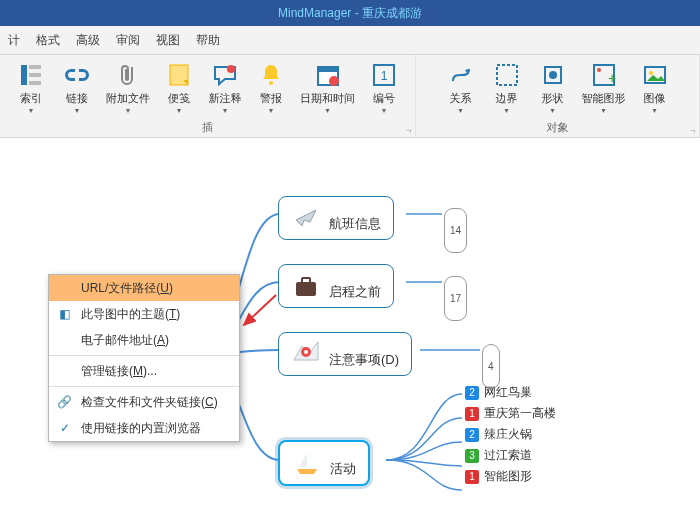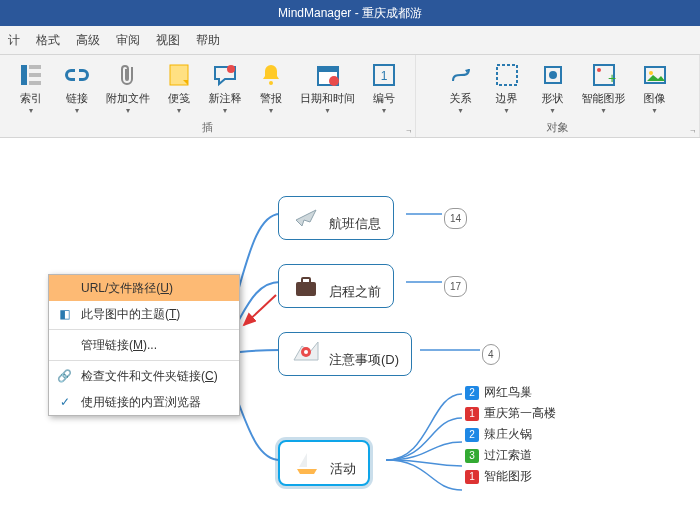--- a/index.html
+++ b/index.html
@@ -1,33 +1,33 @@
 <!DOCTYPE html>
 <html><head>
 <meta charset="utf-8">
 <style>
 html,body{margin:0;padding:0;font-family:"Microsoft YaHei","Segoe UI",sans-serif;font-size:12px;background:#fff;color:#333;width:700px;height:528px;overflow:hidden}
-.titlebar{height:26px;background:#2b579a;color:#ffffff;display:flex;align-items:center;justify-content:center;font-size:12px;position:relative}
+.titlebar{height:26px;background:#2b579a;color:#7dd3fc;display:flex;align-items:center;justify-content:center;font-size:12px;position:relative}
 .menubar{height:28px;background:#f3f3f3;border-bottom:1px solid #d5d5d5;display:flex;align-items:center;padding-left:8px;gap:16px;color:#444}
 .menubar span{cursor:default}
 .ribbon{height:82px;background:#f3f3f3;border-bottom:1px solid #d5d5d5;display:flex;position:relative}
 .rgroup{display:flex;flex-direction:column;align-items:center;border-right:1px solid #e2e2e2;height:100%}
 .rbuttons{display:flex;flex:1;align-items:flex-start;padding-top:4px}
 .rbtn{display:flex;flex-direction:column;align-items:center;justify-content:flex-start;padding:2px 6px 0;gap:2px;font-size:11px;color:#333;min-width:34px}
 .rbtn .ico{width:28px;height:28px;display:flex;align-items:center;justify-content:center}
 .rbtn .drop{font-size:8px;color:#666;line-height:6px}
 .rgroup .glabel{font-size:11px;color:#666;padding-bottom:2px;position:relative;width:100%;text-align:center}
 .rgroup .glabel::after{content:"⌐";position:absolute;right:4px;bottom:2px;font-size:9px;color:#999;transform:scaleX(-1)}
 .canvas{position:relative;width:700px;height:392px;background:#fff;overflow:hidden}
 svg.lines{position:absolute;inset:0;width:700px;height:392px;pointer-events:none}
 .node{position:absolute;border:1px solid #2a7ab0;border-radius:8px;background:#fff;display:flex;align-items:flex-end;gap:8px;padding:6px 12px;font-size:13px;color:#333}
 .node.main{border:2px dashed #2a7ab0;background:#e9f3fb;font-size:16px;padding:14px 16px}
 .node.sel{border:2px solid #0ea5e9;box-shadow:0 0 0 3px rgba(42,122,176,.25)}
 .node .nico{width:30px;height:30px;display:flex;align-items:center;justify-content:center}
-.badge{position:absolute;border:1px solid #999;border-radius:9px;font-size:10px;padding:4px 5px;background:#fff;color:#555}
+.badge{position:absolute;border:1px solid #999;border-radius:9px;font-size:10px;padding:16px 5px;background:#fff;color:#555}
 .sublist{position:absolute;left:465px;top:242px;font-size:12px}
 .subitem{display:flex;align-items:center;gap:5px;margin:4px 0}
 .numbox{width:14px;height:14px;color:#fff;font-size:10px;display:flex;align-items:center;justify-content:center;border-radius:2px}
 .nb-b{background:#1e88e5}.nb-r{background:#d33}.nb-g{background:#3a3}
 .dropdown{position:absolute;left:48px;top:136px;width:190px;background:#fff;border:1px solid #b7b7b7;box-shadow:2px 2px 6px rgba(0,0,0,.3);z-index:50;font-size:12px}
 .ditem{display:flex;align-items:center;height:26px;padding:0 8px;gap:8px}
 .ditem.hover{background:#fdba74}
 .ditem .dico{width:16px;height:16px;display:flex;align-items:center;justify-content:center;color:#2a7ab0}
 .dsep{height:1px;background:#ddd;margin:2px 0}
 .arrow{position:absolute;left:240px;top:155px;z-index:60;pointer-events:none}
@@ -289,20 +289,24 @@
 
   <div class="dropdown" id="dd">
       <div class="ditem hover">
         <span class="dico"></span>
         <span>URL/文件路径(<u>U</u>)</span>
       </div>
       <div class="ditem">
         <span class="dico">◧</span>
         <span>此导图中的主题(<u>T</u>)</span>
       </div>
+      <div class="ditem">
+        <span class="dico"></span>
+        <span>电子邮件地址(<u>A</u>)</span>
+      </div>
       <div class="dsep"></div>
       <div class="ditem">
         <span class="dico"></span>
         <span>管理链接(<u>M</u>)...</span>
       </div>
       <div class="dsep"></div>
       <div class="ditem">
         <span class="dico">🔗</span>
         <span>检查文件和文件夹链接(<u>C</u>)</span>
       </div>

